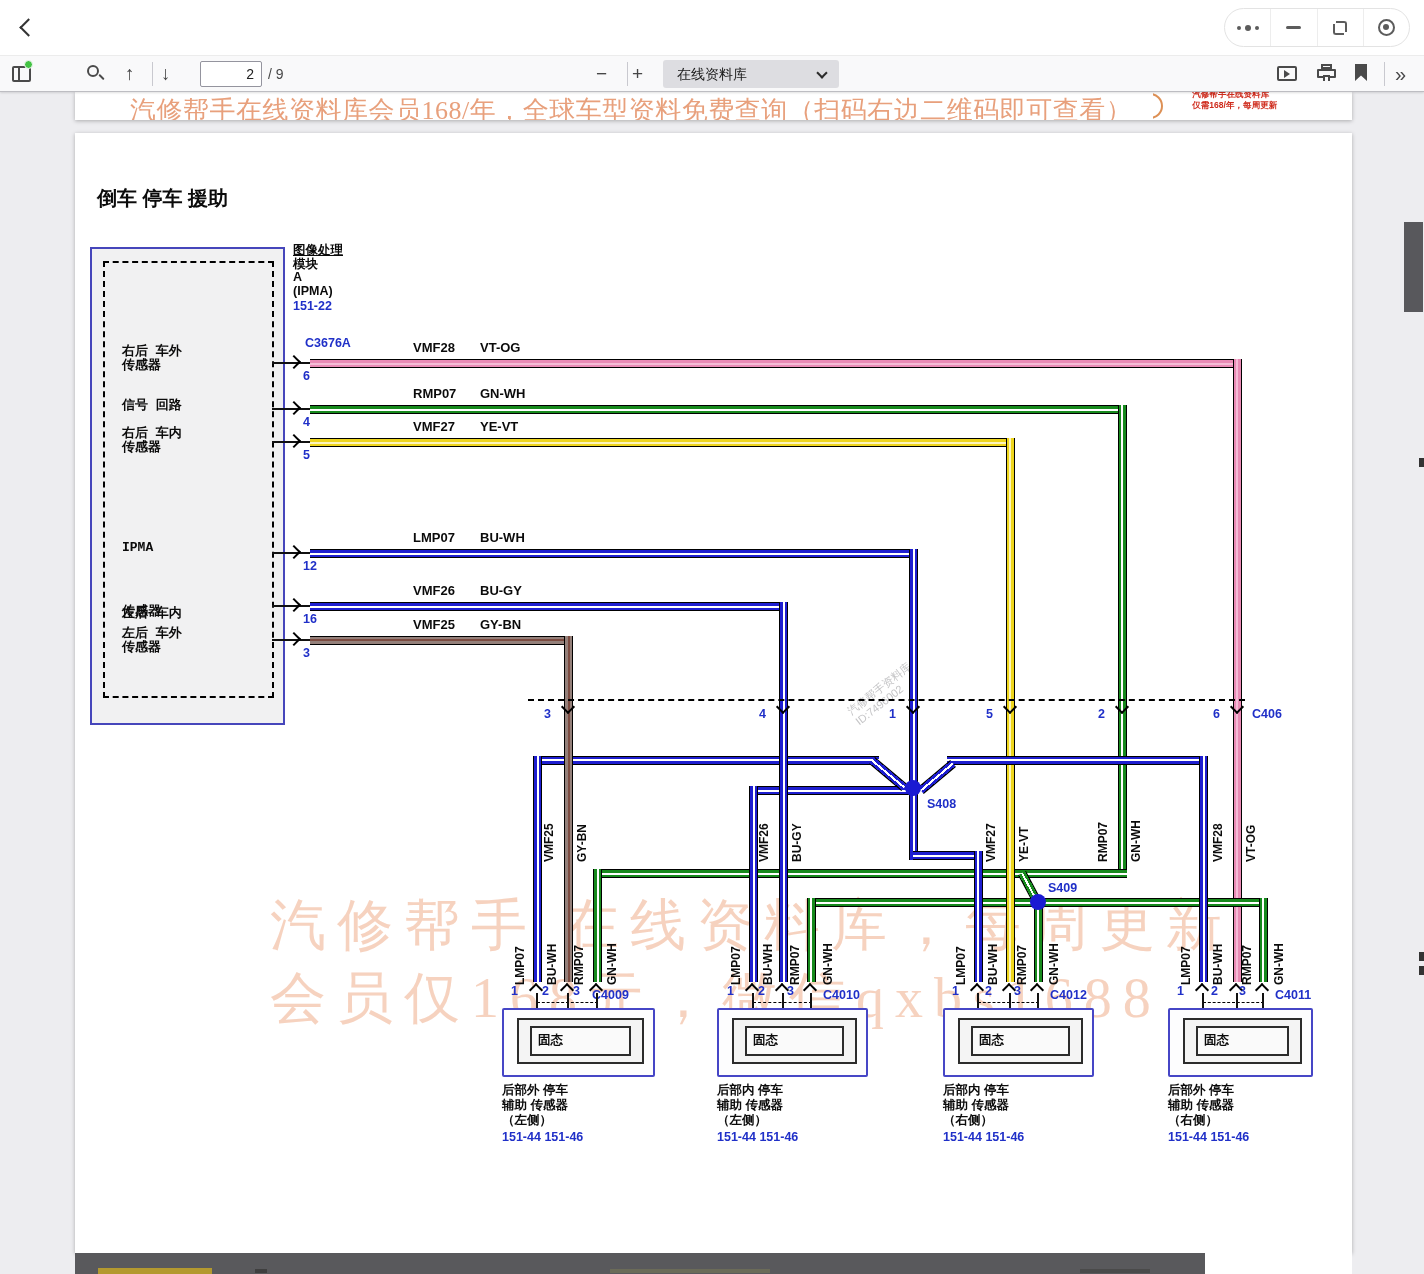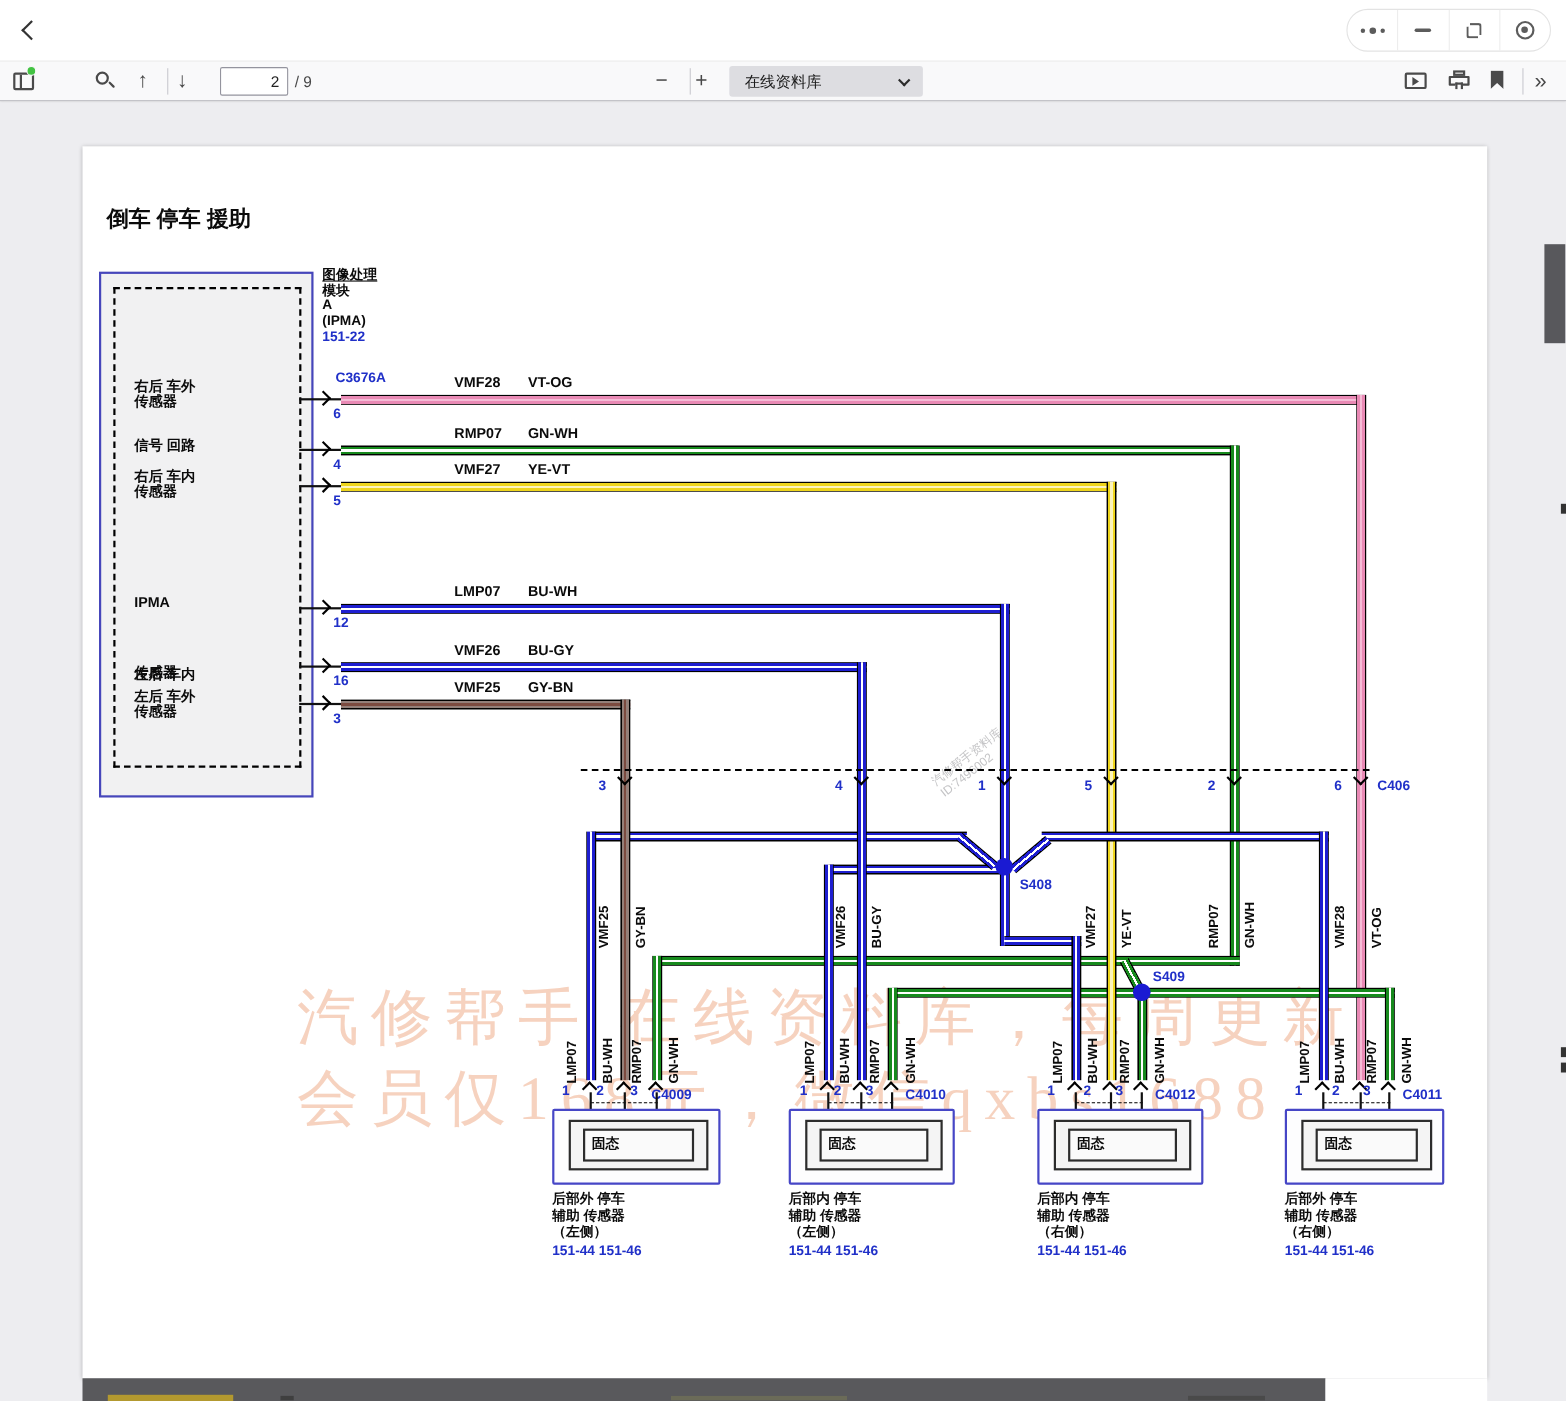--- a/index.html
+++ b/index.html
@@ -100,21 +100,21 @@
   .wlabel { position:absolute; font-size:13px; color:#0b0b0b; font-weight:bold; white-space:nowrap; }
   .vlabel { position:absolute; writing-mode:vertical-rl; transform:rotate(180deg); font-size:12px;
             font-weight:bold; color:#0b0b0b; height:74px; letter-spacing:0; white-space:nowrap; }
   .dash-h { position:absolute; border-top:2px dashed #000; }
   .splice { position:absolute; width:16px; height:16px; border-radius:50%; background:#1a1ad2; z-index:5; }
 
   #ipma-outer { position:absolute; left:15px; top:114px; width:195px; height:478px; background:#f1f1f2;
                 border:2px solid #4646bb; }
   #ipma-dash  { position:absolute; left:11px; top:12px; width:171px; height:437px;
                 border:2px dashed #000; background:transparent; }
-  .mod-label { position:absolute; left:47px; font-size:13px; font-weight:600; color:#0b0b0b; white-space:nowrap; }
+  .mod-label { position:absolute; left:47px; font-size:13px; font-weight:600; color:#0b0b0b; white-space:nowrap;font-family:Liberation Mono, monospace; }
 
   .sensor-outer { position:absolute; background:#fdfdfe; border:2px solid #4646c6; border-radius:2px; }
   .sensor-inner { position:absolute; left:13px; top:8px; background:#f4f4f4; border:2px solid #2c2c2c; }
   .sensor-core  { position:absolute; background:#fafafa; border:2px solid #2c2c2c; }
   .state-label  { position:absolute; font-size:12.5px; font-weight:600; color:#0b0b0b; }
   .sens-name { position:absolute; font-size:12.5px; font-weight:600; color:#0b0b0b; line-height:15px; white-space:nowrap; }
 
   #wm-diag1, #wm-diag2 { position:absolute; color:#c4c4c6; font-size:11px; line-height:13px;
         transform:rotate(-38deg); z-index:1; white-space:nowrap; }
   .wm-big { position:absolute; font-family:"Liberation Serif","DejaVu Serif",serif; font-size:56px;
@@ -170,20 +170,30 @@
   <div id="ic-print-top"></div>
   <div id="ic-print-body"></div>
   <div id="ic-print-out"></div>
   <div id="ic-bookmark"></div>
   <div class="tb-div" style="left:1384px;"></div>
   <div class="tb-txt" style="left:1395px; font-size:20px;">»</div>
 </div>
 
 <div id="viewer">
 
+  <div id="page1" class="pdfpage">
+    <div id="banner-text">汽修帮手在线资料库会员168/年，全球车型资料免费查询（扫码右边二维码即可查看）</div>
+    <div id="seal-clip">
+        <div id="seal-arc"></div>
+      </div>
+    <div id="promo">
+      <div>汽修帮手在线资料库</div>
+      <div>仅需168/年，每周更新</div>
+    </div>
+  </div>
 
   <div id="page2" class="pdfpage">
 
     <div id="wm-diag1" style="left:120px; top:540px;">
       <div>汽修帮手资料库</div>
         <div>ID:7496002</div>
     </div>
     <div id="wm-diag2" style="left:770px; top:548px;">
       <div>汽修帮手资料库</div>
         <div>ID:7496002</div>

